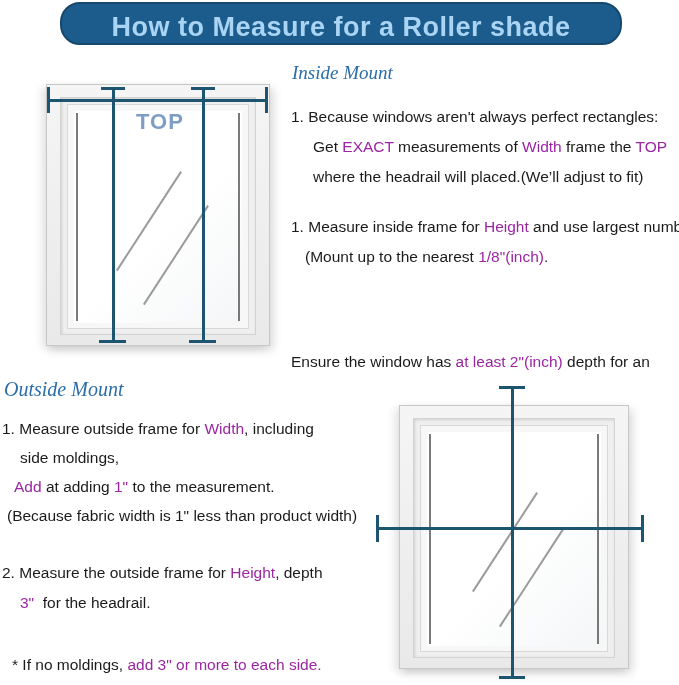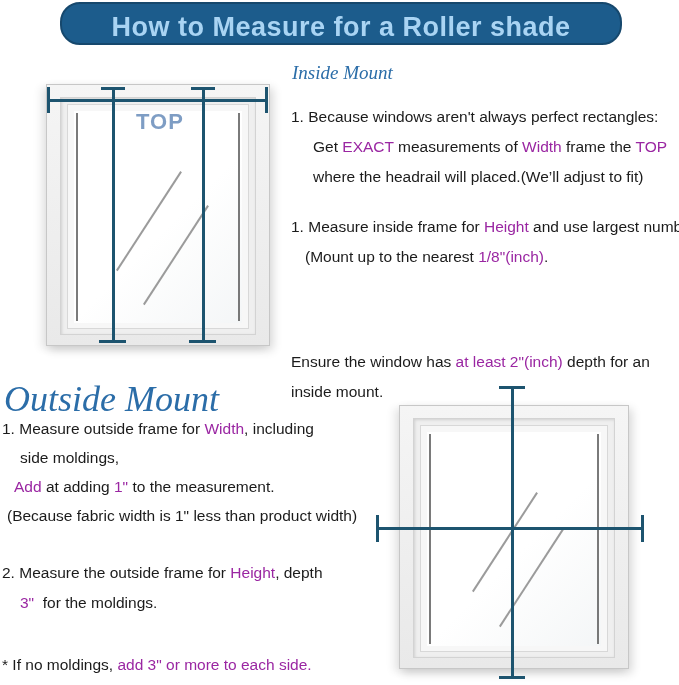--- a/index.html
+++ b/index.html
@@ -12,37 +12,37 @@
         font-family:"Liberation Sans", sans-serif;}
   
   .banner{position:absolute;left:60px;top:2px;width:558px;height:39px;
           background:var(--header-bg);border:2px solid var(--header-border);
           border-radius:20px;display:flex;align-items:flex-end;justify-content:center;}
   .banner span{color:var(--header-text);font-size:27px;font-weight:bold;letter-spacing:.5px;}
   
   .mount-h{position:absolute;margin:0;font-family:"Liberation Serif", serif;
            font-style:italic;font-weight:500;color:var(--heading-blue);}
   #inside-h{left:292px;top:62px;font-size:19px;}
-  #outside-h{left:4px;top:378px;font-size:36px;}
+  #outside-h{left:4px;top:378px;font-size:20px;}
   
   .para{position:absolute;color:var(--ink);}
   .para .line{font-size:15.5px;white-space:pre;}
   .c-p{color:var(--accent-purple);}
   #in-p1{left:291px;top:108px;} #in-p1 .line{height:30px;}
   #in-p1 .line:nth-child(2),#in-p1 .line:nth-child(3){padding-left:22px;}
   #in-p2{left:291px;top:218px;} #in-p2 .line{height:30px;}
   #in-p2 .line:nth-child(2){padding-left:14px;}
   #in-p3{left:291px;top:305px;margin-top:48px;} #in-p3 .line{height:30px;}
   #out-p1{left:2px;top:420px;} #out-p1 .line{height:29px;}
   #out-p1 .line:nth-child(2){padding-left:18px;}
   #out-p1 .line:nth-child(3){padding-left:12px;}
   #out-p1 .line:nth-child(4){padding-left:5px;}
   #out-p2{left:2px;top:564px;} #out-p2 .line{height:30px;}
   #out-p2 .line:nth-child(2){padding-left:18px;}
-  #out-note{left:2px;top:656px;} #out-note .line{height:30px;}
+  #out-note{left:12px;top:656px;} #out-note .line{height:30px;}
   
   .window{position:absolute;background:linear-gradient(180deg,#f5f5f5,#e9e9e9);
           border:1px solid #c7c7c7;
           box-shadow:3px 4px 9px rgba(0,0,0,.16), -6px 3px 8px rgba(0,0,0,.07);}
   .frame-mid{position:absolute;left:13px;right:13px;top:12px;bottom:10px;
              background:#efefef;border:1px solid #d3d3d3;
              box-shadow:inset 1px 1px 3px rgba(0,0,0,.13);}
   .frame-sash{position:absolute;left:6px;right:6px;top:6px;bottom:5px;
               background:#f7f7f7;border:1px solid #d8d8d8;}
   .glass{position:absolute;left:6px;right:6px;top:6px;bottom:5px;
@@ -96,33 +96,32 @@
       <div class="line"><span>1. Because windows aren't always perfect rectangles:</span></div>
       <div class="line"><span>Get </span><span class="c-p">EXACT</span><span> measurements of </span><span class="c-p">Width</span><span> frame the </span><span class="c-p">TOP</span></div>
       <div class="line"><span>where the headrail will placed.(We’ll adjust to fit)</span></div>
     </div>
   <div class="para" id="in-p2">
       <div class="line"><span>1. Measure inside frame for </span><span class="c-p">Height</span><span> and use largest number</span></div>
       <div class="line"><span>(Mount up to the nearest </span><span class="c-p">1/8"(inch)</span><span>.</span></div>
     </div>
   <div class="para" id="in-p3">
       <div class="line"><span>Ensure the window has </span><span class="c-p">at least 2"(inch)</span><span> depth for an</span></div>
-      <div class="line"><span>inside mount.</span></div>
     </div>
 
   <h2 class="mount-h" id="outside-h">Outside Mount</h2>
   <div class="para" id="out-p1">
       <div class="line"><span>1. Measure outside frame for </span><span class="c-p">Width</span><span>, including</span></div>
       <div class="line"><span>side moldings,</span></div>
       <div class="line"><span class="c-p">Add</span><span> at adding </span><span class="c-p">1"</span><span> to the measurement.</span></div>
       <div class="line"><span>(Because fabric width is 1" less than product width)</span></div>
     </div>
   <div class="para" id="out-p2">
       <div class="line"><span>2. Measure the outside frame for </span><span class="c-p">Height</span><span>, depth</span></div>
-      <div class="line"><span class="c-p">3"</span><span>  for the moldings.</span></div>
+      <div class="line"><span class="c-p">3"</span><span>  for the headrail.</span></div>
     </div>
   <div class="para" id="out-note">
       <div class="line"><span>* If no moldings, </span><span class="c-p">add 3" or more to each side.</span></div>
     </div>
 
   <div class="window" style="left:399px;top:405px;width:228px;height:262px;">
     <div class="frame-mid">
       <div class="frame-sash">
         <div class="glass">
           <div class="sash-line left"></div>

